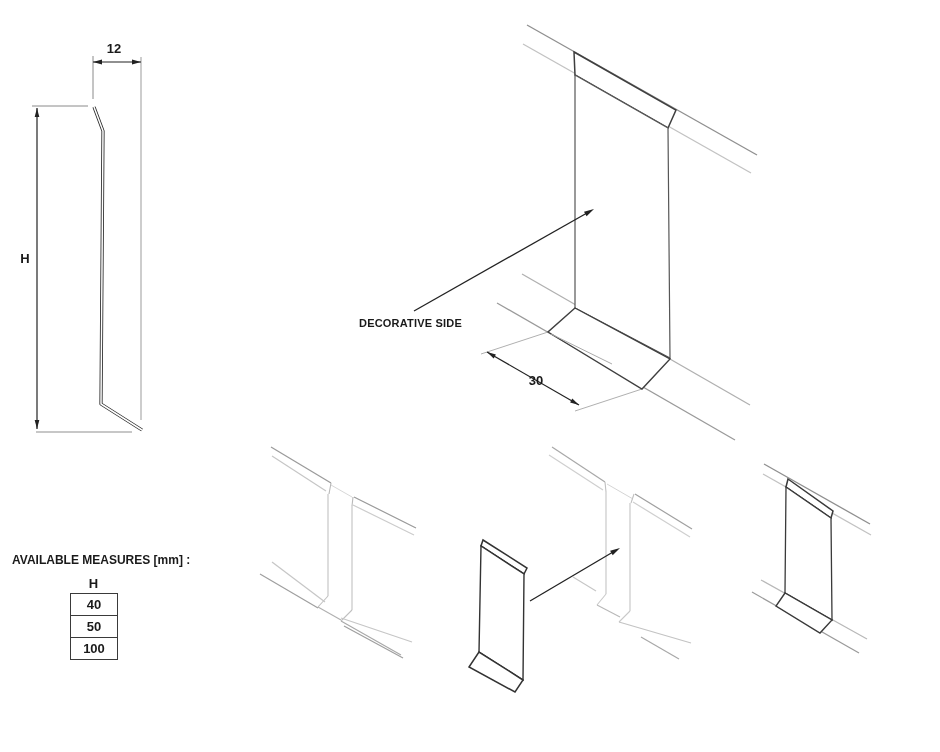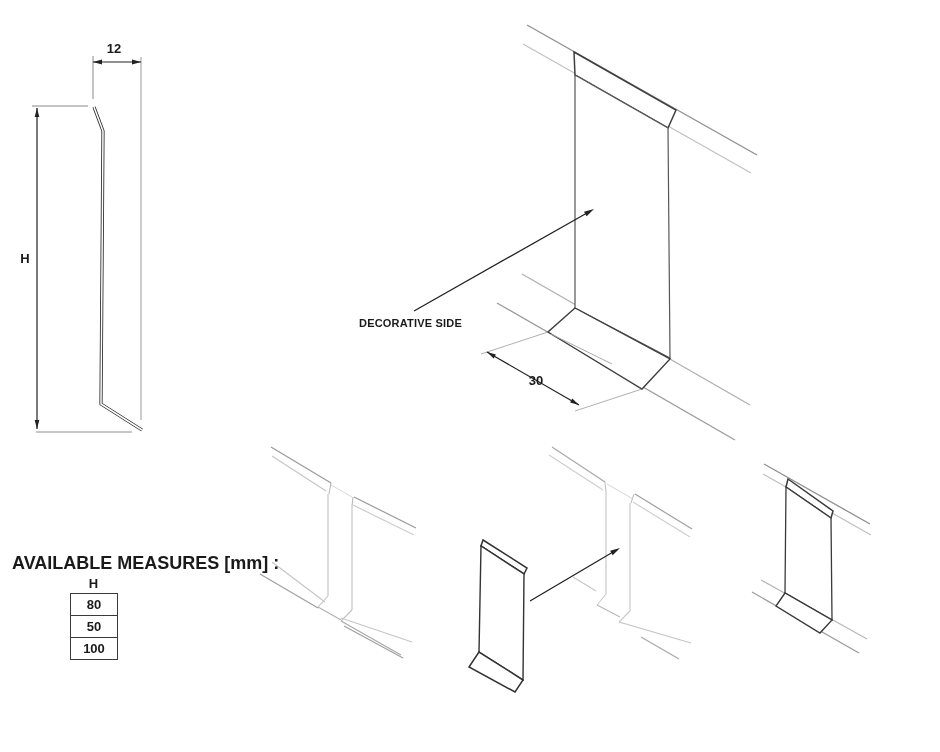--- a/index.html
+++ b/index.html
@@ -3,21 +3,21 @@
 <meta charset="utf-8">
 <style>
   html,body{margin:0;padding:0;background:#ffffff;}
   body{width:940px;height:752px;position:relative;overflow:hidden;
        font-family:"Liberation Sans","DejaVu Sans",sans-serif;color:#1a1a1a;}
   svg{position:absolute;left:0;top:0;}
   svg text{font-family:"Liberation Sans","DejaVu Sans",sans-serif;font-weight:bold;fill:#1a1a1a;}
   .dim-label{font-size:13px;}
   .note-label{font-size:11px;letter-spacing:0.2px;}
   .measures{position:absolute;left:12px;top:553px;width:200px;}
-  .m-title{font-weight:bold;font-size:18px;white-space:nowrap;}
+  .m-title{font-weight:bold;font-size:12px;white-space:nowrap;}
   .m-h{position:absolute;left:58px;top:23px;width:47px;text-align:center;
        font-weight:bold;font-size:13px;}
   .m-table{position:absolute;left:58px;top:40px;width:46px;
            border:1.3px solid #3a3a3a;}
   .m-row{height:21px;line-height:21px;text-align:center;font-weight:bold;
          font-size:13px;border-top:1.2px solid #3a3a3a;}
   .m-row:first-child{border-top:none;}
 </style>
 </head>
 <body>
@@ -124,17 +124,17 @@
     <polygon points="788,479 833,511 831,518 786,487" fill="#ffffff" stroke="#3a3a3a" stroke-width="1.5"></polygon>
     <polygon points="786,487 831,518 832,620 785,593" fill="#ffffff" stroke="#3a3a3a" stroke-width="1.3"></polygon>
     <polygon points="785,593 776,606 820,633 832,620" fill="#ffffff" stroke="#3a3a3a" stroke-width="1.4"></polygon>
   </g>
 </svg>
 
 <div class="measures">
   <div class="m-title">AVAILABLE MEASURES [mm] :</div>
   <div class="m-h">H</div>
   <div class="m-table">
-    <div class="m-row">80</div>
+    <div class="m-row">40</div>
     <div class="m-row">50</div>
     <div class="m-row">100</div>
   </div>
 </div>
 
 </body></html>

